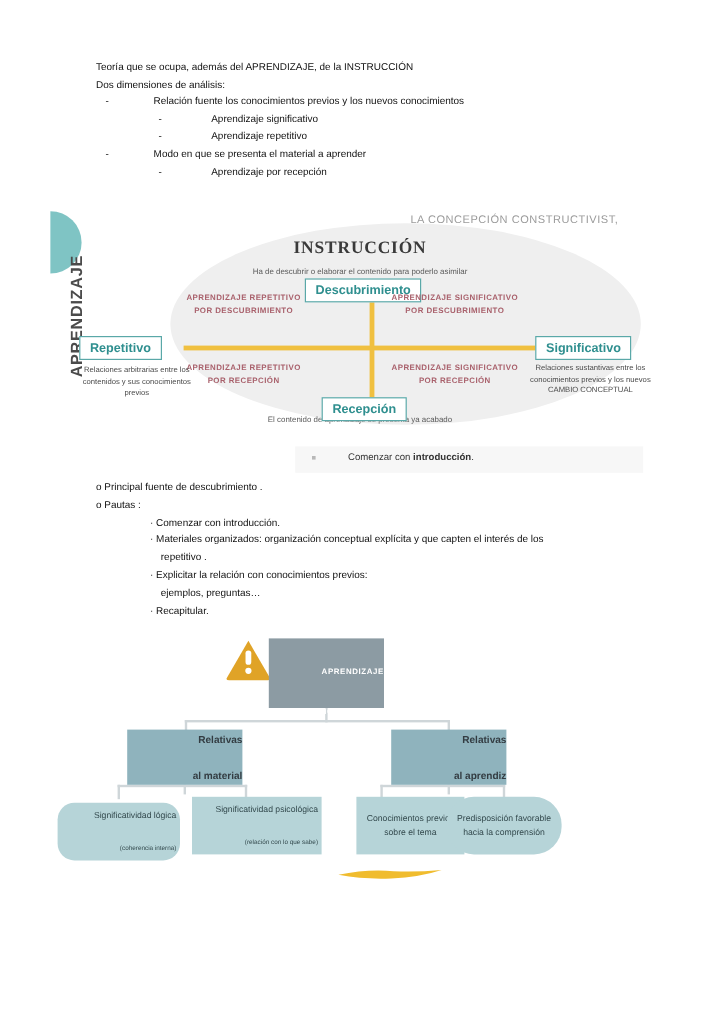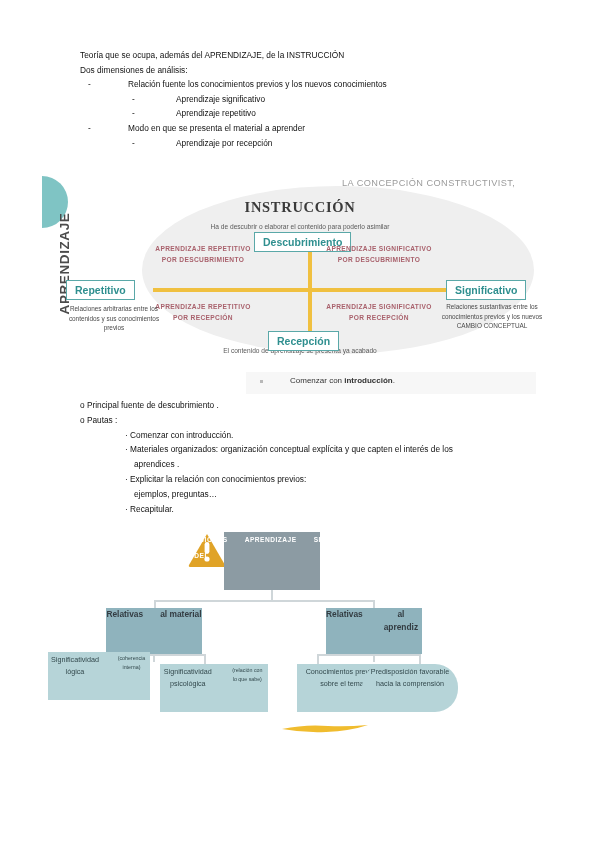--- a/index.html
+++ b/index.html
@@ -217,22 +217,22 @@
     left: 40px;
     top: 524px;
     width: 460px;
     height: 210px;
     background: #ffffff;
   }
   .node {
     position: absolute;
     box-sizing: border-box;
     display: flex;
-    flex-direction: row;
-    align-items: flex-start;
+    flex-direction: column;
+    align-items: flex-end;
     justify-content: center;
     text-align: center;
     color: #ffffff;
     gap: 17px;
   }
   .node-root {
     left: 184px; top: 8px;
     width: 96px; height: 58px;
     background: #8c9ba3;
     font-size: 6.6px;
@@ -260,24 +260,24 @@
   .node-mid-right { left: 286px; top: 84px; }
   .node-leaf {
     height: 48px;
     background: #b6d4d8;
     font-size: 7.2px;
     color: #33494d;
     line-height: 12px;
     padding: 2px 3px;
   }
   .node-leaf .sub { font-size: 5.3px; line-height: 9px; }
-  .leaf-1 { left: 8px;   top: 128px; width: 102px; }
+  .leaf-1 { left: 8px;   top: 145px; width: 102px; border-radius: 14px; }
   .leaf-2 { left: 120px; top: 140px; width: 108px;  }
   .leaf-3 { left: 232px; top: 140px; width: 90px; margin-left: 25px;  }
-  .leaf-4 { left: 322px; top: 140px; width: 96px; border-radius: 23px; }
+  .leaf-4 { left: 332px; top: 140px; width: 96px; border-radius: 23px; }
 
   .conn { position: absolute; background: #cfd6d9; }
   .arrow-orange {
     position: absolute;
     left: 240px;
     top: 198px;
     width: 90px;
     height: 12px;
   }
 </style>
@@ -328,21 +328,21 @@
 <div class="slide-strip">
   <div class="strip-bullet"></div>
   <div class="strip-text"><span>Comenzar con </span><b>introducción</b><span>.</span></div>
 </div>
 
 <div class="doc-text2">
   <div class="ln">o Principal fuente de descubrimiento .</div>
   <div class="ln">o Pautas :</div>
   <div class="ind1">· Comenzar con introducción.</div>
   <div class="ind1">· Materiales organizados: organización conceptual explícita y que capten el interés de los</div>
-  <div class="ind1b">aprendices .</div>
+  <div class="ind1b">repetitivo .</div>
   <div class="ind1">· Explicitar la relación con conocimientos previos:</div>
   <div class="ind1b">ejemplos, preguntas…</div>
   <div class="ind1">· Recapitular.</div>
 </div>
 
 <div class="slide2">
 
   <div class="conn" style="left:231px; top:66px; width:2px; height:12px;"></div>
   <div class="conn" style="left:114px; top:76px; width:220px; height:2px;"></div>
   <div class="conn" style="left:114px; top:76px; width:2px; height:10px;"></div>

